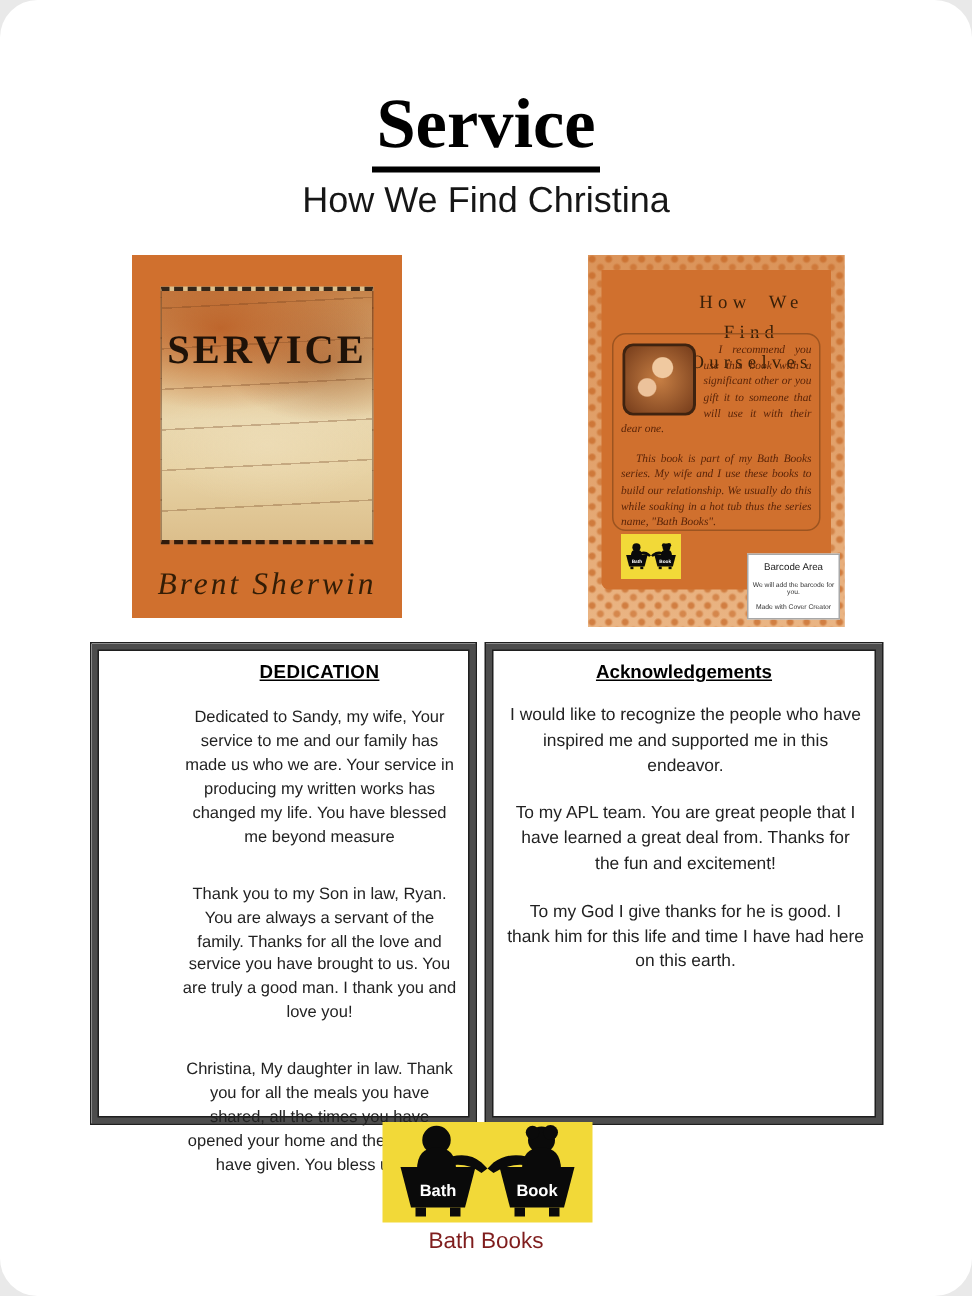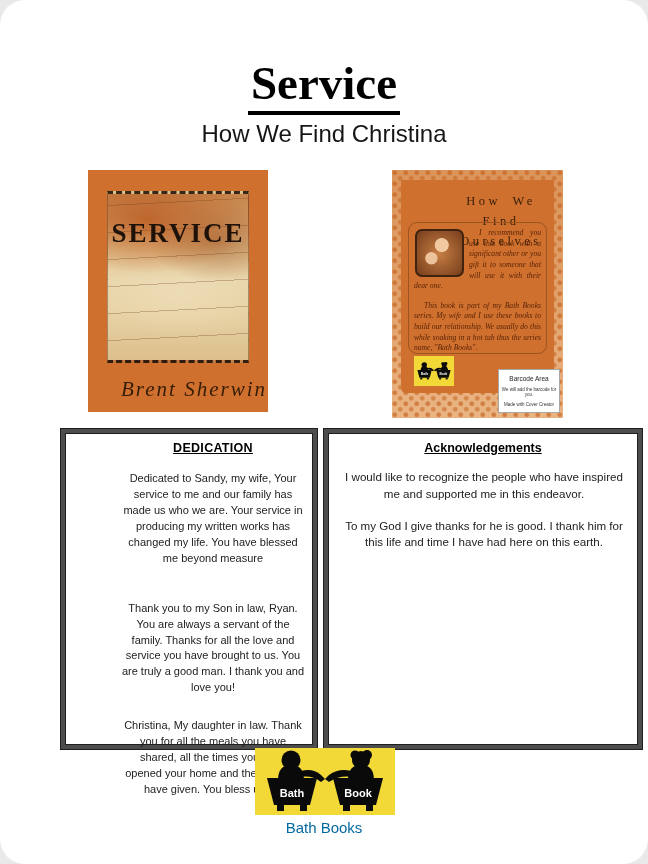--- a/index.html
+++ b/index.html
@@ -34,21 +34,21 @@
       radial-gradient(80% 35% at 50% 62%, rgba(240,225,190,.55), rgba(240,225,190,0) 70%),
       linear-gradient(180deg,#c5834a 0%,#d6a26b 18%,#e2c08c 33%,#e9d7ae 52%,#e7d2a4 72%,#dcbf8c 100%);
   }
   .front-cover-title{
     margin-top:24px;text-align:center;font-family:"Liberation Serif",serif;
     font-size:27px;font-weight:600;letter-spacing:2px;color:#1f1208;
   }
   .front-cover-author{
     position:absolute;left:0;bottom:10px;width:100%;text-align:center;
     font-family:"Liberation Serif",serif;font-style:italic;font-size:21px;
-    letter-spacing:2px;color:#331d06;padding-left:16px;
+    letter-spacing:2px;color:#331d06;
   }
 
   
   .back-cover{position:absolute;left:392px;top:170px;width:171px;height:248px;
     background-color:#e09c66;
     background-image:
       radial-gradient(circle at 25% 25%, rgba(196,98,31,.65) 1.6px, rgba(196,98,31,0) 3px),
       radial-gradient(circle at 75% 75%, rgba(196,98,31,.55) 1.6px, rgba(196,98,31,0) 3px),
       linear-gradient(180deg,#db945a 0%,#e2a26c 55%,#eab584 100%);
     background-size:11px 11px,11px 11px,100% 100%;}
@@ -70,37 +70,37 @@
   .barcode-box{position:absolute;left:106px;top:199px;width:62px;height:44px;box-sizing:border-box;
     background:#fff;border:1px solid #a8a8a8;text-align:center;}
   .barcode-title{margin-top:5px;font-size:6.5px;color:#222;}
   .barcode-note{margin-top:5px;font-size:4.5px;color:#333;}
 
   
   .panel{position:absolute;top:428px;height:322px;box-sizing:border-box;background:#fff;
     border:1px solid #1f1f1f;
     box-shadow:inset 0 0 0 4px #4d4d4d, inset 0 0 0 5px #1f1f1f;}
   .panel-dedication{left:60px;width:258px;padding-left:48px;}
-  .panel-ack{left:323px;width:320px;}
+  .panel-ack{left:323px;width:266px;}
   .panel-heading{margin-top:12px;text-align:center;font-weight:700;font-size:12.5px;
     text-decoration:underline;color:#000;}
   .panel-dedication .panel-heading{letter-spacing:.3px;}
   .dedication-body{padding:16px 12px 0 12px;text-align:center;font-size:11px;
     line-height:1.45;color:#222;}
   .dedication-body p{margin:0;}
-  .dedication-body .p1{margin-bottom:34px;}
+  .dedication-body .p1{margin-bottom:22px;}
   .dedication-body .p2{margin-bottom:22px;}
   .ack-body{padding:14px 12px 0 14px;text-align:center;font-size:11.6px;
     line-height:1.45;color:#222;}
   .ack-body p{margin:0 0 15px 0;}
 
   
   .bath-logo{position:absolute;left:255px;top:748px;width:140px;height:67px;background:#f2d938;}
   .bath-caption{position:absolute;top:819px;left:0;width:100%;text-align:center;
-    font-size:15px;color:#0369a1;}
+    font-size:15px;color:#7f1d1d;}
   svg text{font-family:"Liberation Sans",sans-serif;font-weight:bold;}
 </style>
 </head>
 <body>
 
 <div class="page">
 
   <div class="page-title-wrap">
     <span class="page-title">Service</span>
   </div>
@@ -161,20 +161,21 @@
       <p class="p1">Dedicated to Sandy,  my wife,  Your service to me and our family has made us who we are.  Your service in producing my written works has changed my life.  You have blessed me beyond measure</p>
       <p class="p2">Thank you to my Son in law, Ryan.  You are always a servant of the family.  Thanks for all the love and service you have brought to us.  You are truly a good man.  I thank you and love you!</p>
       <p class="p3">Christina, My daughter in law.  Thank you for all the meals you have shared, all the times you have opened your home and the love you have given.  You bless us all.</p>
     </div>
   </div>
 
   <div class="panel panel-ack">
     <div class="panel-heading">Acknowledgements</div>
     <div class="ack-body">
       <p>I would like to recognize the people who have inspired me and supported me in this endeavor.</p>
+      <p>To my APL team.  You are great people that I have learned a great deal from. Thanks for the fun and excitement!</p>
       <p>To my God I give thanks for he is good.  I thank him for this life and time I have had here on this earth.</p>
     </div>
   </div>
 
   <div class="bath-logo">
     <svg width="140" height="67" viewBox="0 0 140 67">
       <g fill="#0a0a0a">
         <circle cx="36" cy="12" r="9.5"></circle>
         <path d="M23,32 Q23,17 36,17 Q49,17 49,32 Z"></path>
         <path d="M46,23 Q58,20 66,27 L70,31 L66,34 Q57,27 45,29 Z"></path>

